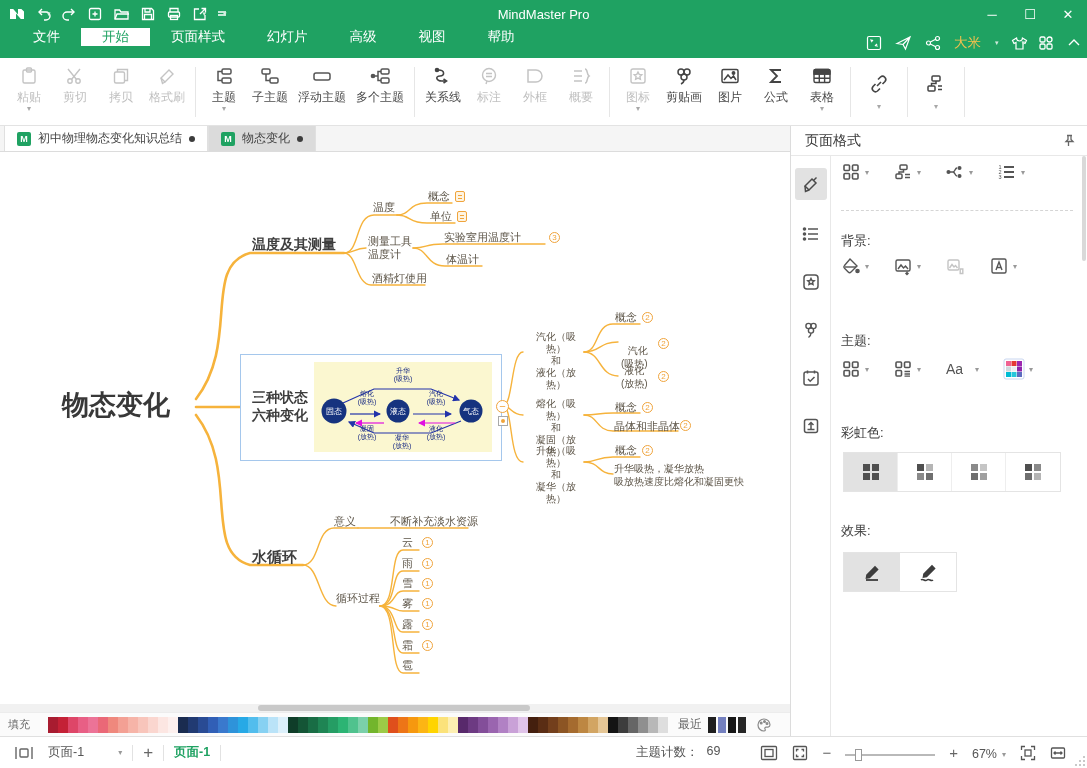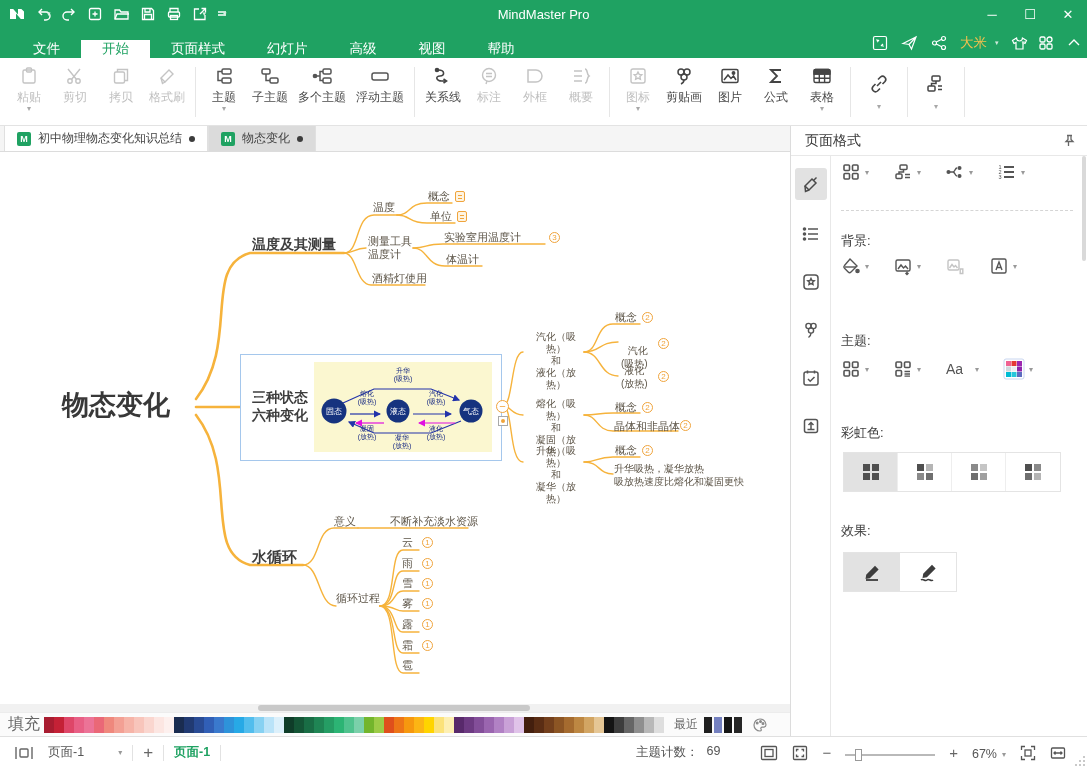--- a/index.html
+++ b/index.html
@@ -9,21 +9,21 @@
   
   .titlebar { position:absolute; left:0; top:0; width:1087px; height:28px; background:#1fa262; display:flex; align-items:center; color:#fff; }
   .qat { display:flex; align-items:center; gap:10px; padding-left:8px; }
   .qat svg { display:block; }
   .tb-title { position:absolute; left:0; right:0; text-align:center; font-size:13px; color:#fff; pointer-events:none; }
   .winctl { position:absolute; right:0; top:0; height:28px; display:flex; }
   .winctl .wbtn { width:38px; height:28px; display:flex; align-items:center; justify-content:center; font-size:13px; color:#fff; }
   .ddw { font-size:7px; color:#d8f0e2; margin-left:-5px; }
 
   
-  .menubar { position:absolute; left:0; top:28px; width:1087px; height:30px; background:#1fa262; display:flex; align-items:flex-end; }
+  .menubar { position:absolute; left:0; top:28px; width:1087px; height:30px; background:#1fa262; display:flex; align-items:flex-start; }
   .menu-items { display:flex; align-items:stretch; padding-left:12px; }
   .mitem { padding:0 21px; display:flex; align-items:center; font-size:13.5px; color:#fff; cursor:default; }
   .mitem.active { background:#fff; color:#1fa262; }
   .menu-right { position:absolute; right:6px; top:0; height:30px; display:flex; align-items:center; gap:13px; color:#fff; }
   .user-name { color:#f2c04e; font-size:13.5px; }
   .mr-dd { font-size:7px; color:#cfe9db; margin-left:-7px; }
 
   
   .ribbon { position:absolute; left:0; top:58px; width:1087px; height:68px; background:#fff; border-bottom:1px solid #e3e3e3; display:flex; align-items:stretch; padding:5px 6px 0 6px; }
   .rdiv { width:1px; background:#e6e6e6; margin:4px 5px 8px 5px; }
@@ -59,21 +59,21 @@
   .collapse-btn { position:absolute; left:496px; top:248px; width:13px; height:13px; border:1px solid #f0a43c; border-radius:50%; background:#fff; color:#f0a43c; font-size:11px; line-height:10px; text-align:center; }
   .img-handle { position:absolute; left:498px; top:264px; width:10px; height:10px; background:#fff; border:1px solid #a9a9a9; }
   .img-handle:after { content:""; position:absolute; left:2px; top:2px; width:4px; height:4px; border-radius:50%; background:#f0a43c; }
   .state-img { position:absolute; left:314px; top:210px; width:178px; height:90px; background:#fbf7d0; }
   .dlabel { position:absolute; font-size:7px; line-height:8px; color:#1b2d85; text-align:center; white-space:pre-line; }
   .hscroll { position:absolute; left:0; top:704px; width:790px; height:8px; background:#f1f1f1; }
   .hthumb { position:absolute; left:258px; top:1px; width:272px; height:6px; background:#c9c9c9; border-radius:3px; }
 
   
   .fillbar { position:absolute; left:0; top:712px; width:790px; height:24px; background:#fbfbfb; border-top:1px solid #ececec; display:flex; align-items:center; padding-left:8px; }
-  .fill-label { font-size:16px; color:#666; margin-right:4px; white-space:nowrap; }
+  .fill-label { font-size:11px; color:#666; margin-right:18px; white-space:nowrap; }
   .swatches { display:flex; height:16px; }
   .swatch { width:10px; height:16px; }
   .swatches.recent { margin-left:6px; }
   .swatches.recent .swatch { width:8px; margin-right:2px; }
   .recent-label { font-size:12px; color:#666; margin-left:10px; white-space:nowrap; }
 
   
   .panel { position:absolute; left:790px; top:126px; width:297px; height:610px; background:#fff; border-left:1px solid #dcdcdc; }
   .p-head { height:30px; border-bottom:1px solid #e8e8e8; display:flex; align-items:center; justify-content:space-between; padding:0 12px 0 14px; }
   .p-title { font-size:14px; color:#3c3c3c; }
@@ -185,21 +185,21 @@
         </svg>
       <svg width="17" height="16" viewBox="0 0 17 16" fill="none" stroke="#fff" stroke-width="1.2">
           <path d="M2 8.5 L15 2 L10.5 14 L8 9.5 Z M15 2 L8 9.5"></path>
         </svg>
       <svg width="16" height="16" viewBox="0 0 16 16" fill="none" stroke="#fff" stroke-width="1.2">
           <circle cx="12.5" cy="3.5" r="2"></circle>
           <circle cx="3.5" cy="8" r="2"></circle>
           <circle cx="12.5" cy="12.5" r="2"></circle>
           <path d="M5.3 7 L10.7 4.3 M5.3 9 L10.7 11.7"></path>
         </svg>
-      <span style="display:flex;align-items:center;gap:8px;">
+      <span style="display:flex;align-items:center;gap:14px;">
           <span class="user-name">大米</span>
           <span class="mr-dd" style="margin-left:0;">▾</span>
         </span>
       <span style="display:flex;align-items:center;">
           <svg width="17" height="15" viewBox="0 0 17 15" fill="none" stroke="#fff" stroke-width="1.2">
             <path d="M5.5 2 L1.5 4.5 L3 7.5 L5 6.5 V13 h7 V6.5 l2 1 L15.5 4.5 L11.5 2 a3 3 0 0 1-6 0 Z"></path>
           </svg>
           <span class="mr-dd">▾</span>
         </span>
       <svg width="16" height="16" viewBox="0 0 16 16" fill="none" stroke="#fff" stroke-width="1.3">
@@ -271,35 +271,35 @@
             <rect x="3" y="3" width="8" height="5" rx="1.5"></rect>
             <rect x="11" y="12" width="8" height="5" rx="1.5"></rect>
             <path d="M7 8 V14.5 H11"></path>
           </svg>
         </div>
       <div class="rlabel">子主题</div>
     </div>
     <div class="ritem">
       <div class="ricon">
           <svg width="24" height="20" viewBox="0 0 24 20" fill="none" stroke="#555" stroke-width="1.5">
+            <rect x="4" y="7" width="16" height="7" rx="2"></rect>
+          </svg>
+        </div>
+      <div class="rlabel">浮动主题</div>
+    </div>
+    <div class="ritem">
+      <div class="ricon">
+          <svg width="24" height="20" viewBox="0 0 24 20" fill="none" stroke="#555" stroke-width="1.5">
             <circle cx="5" cy="10" r="1.6" fill="#555"></circle>
             <rect x="13" y="3" width="8" height="5" rx="1.5"></rect>
             <rect x="13" y="12" width="8" height="5" rx="1.5"></rect>
             <path d="M7 10 h3 M10 10 V5.5 H13 M10 10 V14.5 H13"></path>
           </svg>
         </div>
       <div class="rlabel">多个主题</div>
-    </div>
-    <div class="ritem">
-      <div class="ricon">
-          <svg width="24" height="20" viewBox="0 0 24 20" fill="none" stroke="#555" stroke-width="1.5">
-            <rect x="4" y="7" width="16" height="7" rx="2"></rect>
-          </svg>
-        </div>
-      <div class="rlabel">浮动主题</div>
     </div>
     <div class="rdiv"></div>
     <div class="ritem">
       <div class="ricon">
           <svg width="22" height="20" viewBox="0 0 22 20" fill="none" stroke="#444" stroke-width="1.6">
             <circle cx="5" cy="4" r="1.5" fill="#444"></circle>
             <path d="M6.5 4 C13 4 13 10 8 10 C3 10 4 15 10 15"></path>
             <path d="M10 15 l3.5 0"></path>
             <path d="M11.5 13 l3 2 l-3 2" fill="none"></path>
           </svg>

